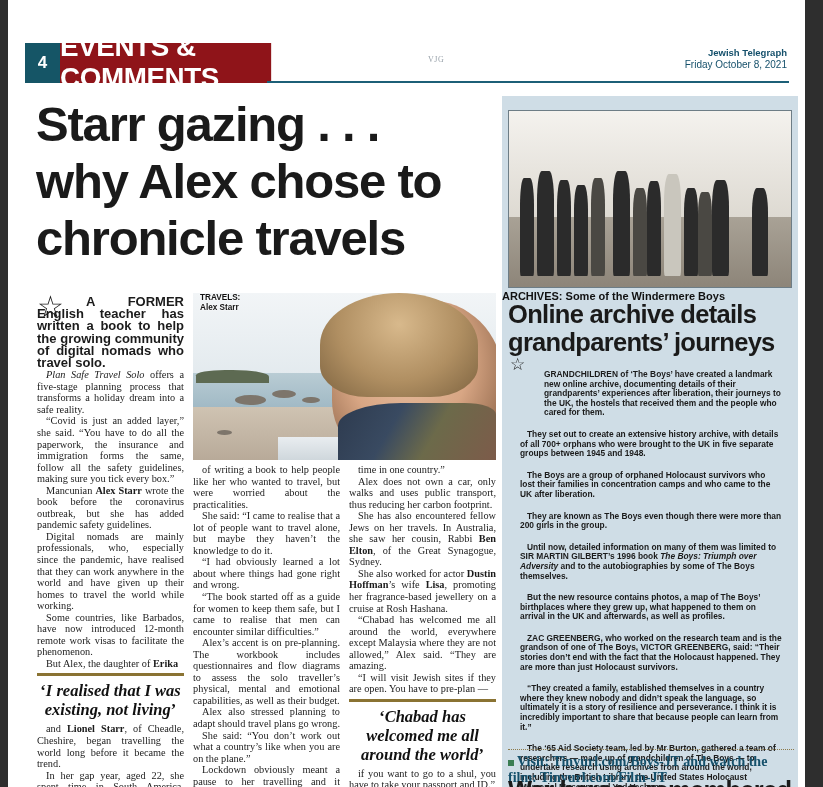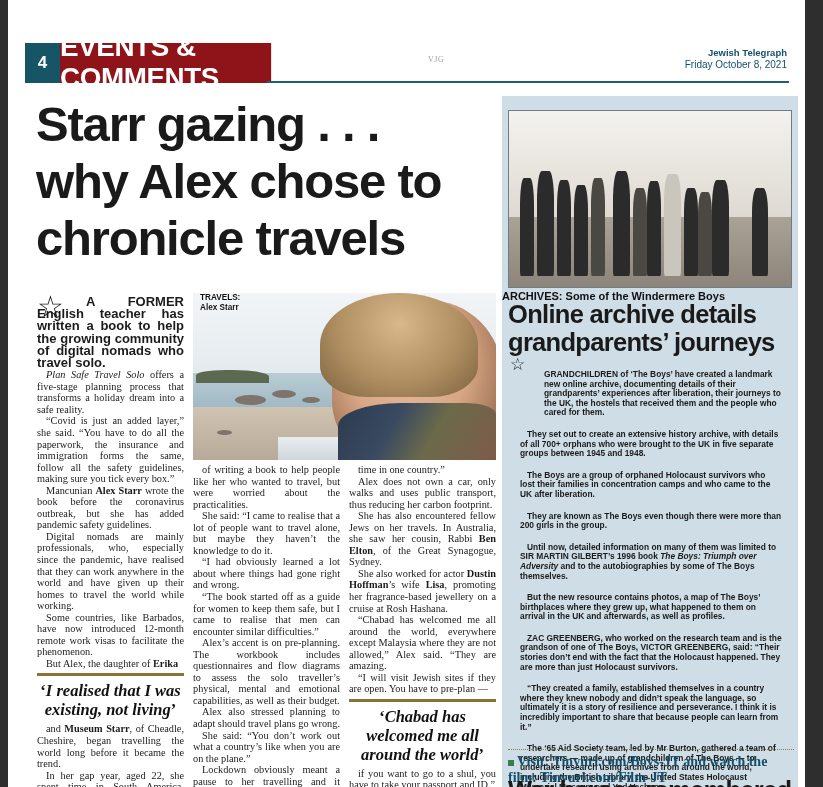--- a/index.html
+++ b/index.html
@@ -242,21 +242,21 @@
     <div>
         <p><i>Plan Safe Travel Solo</i> offers a five-stage planning process that transforms a holiday dream into a safe reality.</p>
         <p>“Covid is just an added layer,” she said. “You have to do all the paperwork, the insurance and immigration forms the same, follow all the safety guidelines, making sure you tick every box.”</p>
         <p>Mancunian <b>Alex Starr</b> wrote the book before the coronavirus outbreak, but she has added pandemic safety guidelines.</p>
         <p>Digital nomads are mainly professionals, who, especially since the pandemic, have realised that they can work anywhere in the world and have given up their homes to travel the world while working.</p>
         <p>Some countries, like Barbados, have now introduced 12-month remote work visas to facilitate the phenomenon.</p>
         <p>But Alex, the daughter of <b>Erika</b></p>
       </div>
     <div class="pq"><span class="qm">‘</span><span>I realised that I was existing, not living</span><span class="qm">’</span></div>
     <div>
-        <p>and <b>Museum Starr</b>, of Cheadle, Cheshire, began travelling the world long before it became the trend.</p>
+        <p>and <b>Lionel Starr</b>, of Cheadle, Cheshire, began travelling the world long before it became the trend.</p>
         <p>In her gap year, aged 22, she spent time in South America, where she had to work hard to support herself.</p>
       </div>
   </div>
 
   <div class="col" id="col2">
     <div style="height:168px;"></div>
     <div>
         <p>of writing a book to help people like her who wanted to travel, but were worried about the practicalities.</p>
         <p>She said: “I came to realise that a lot of people want to travel alone, but maybe they haven’t the knowledge to do it.</p>
         <p>“I had obviously learned a lot about where things had gone right and wrong.</p>

